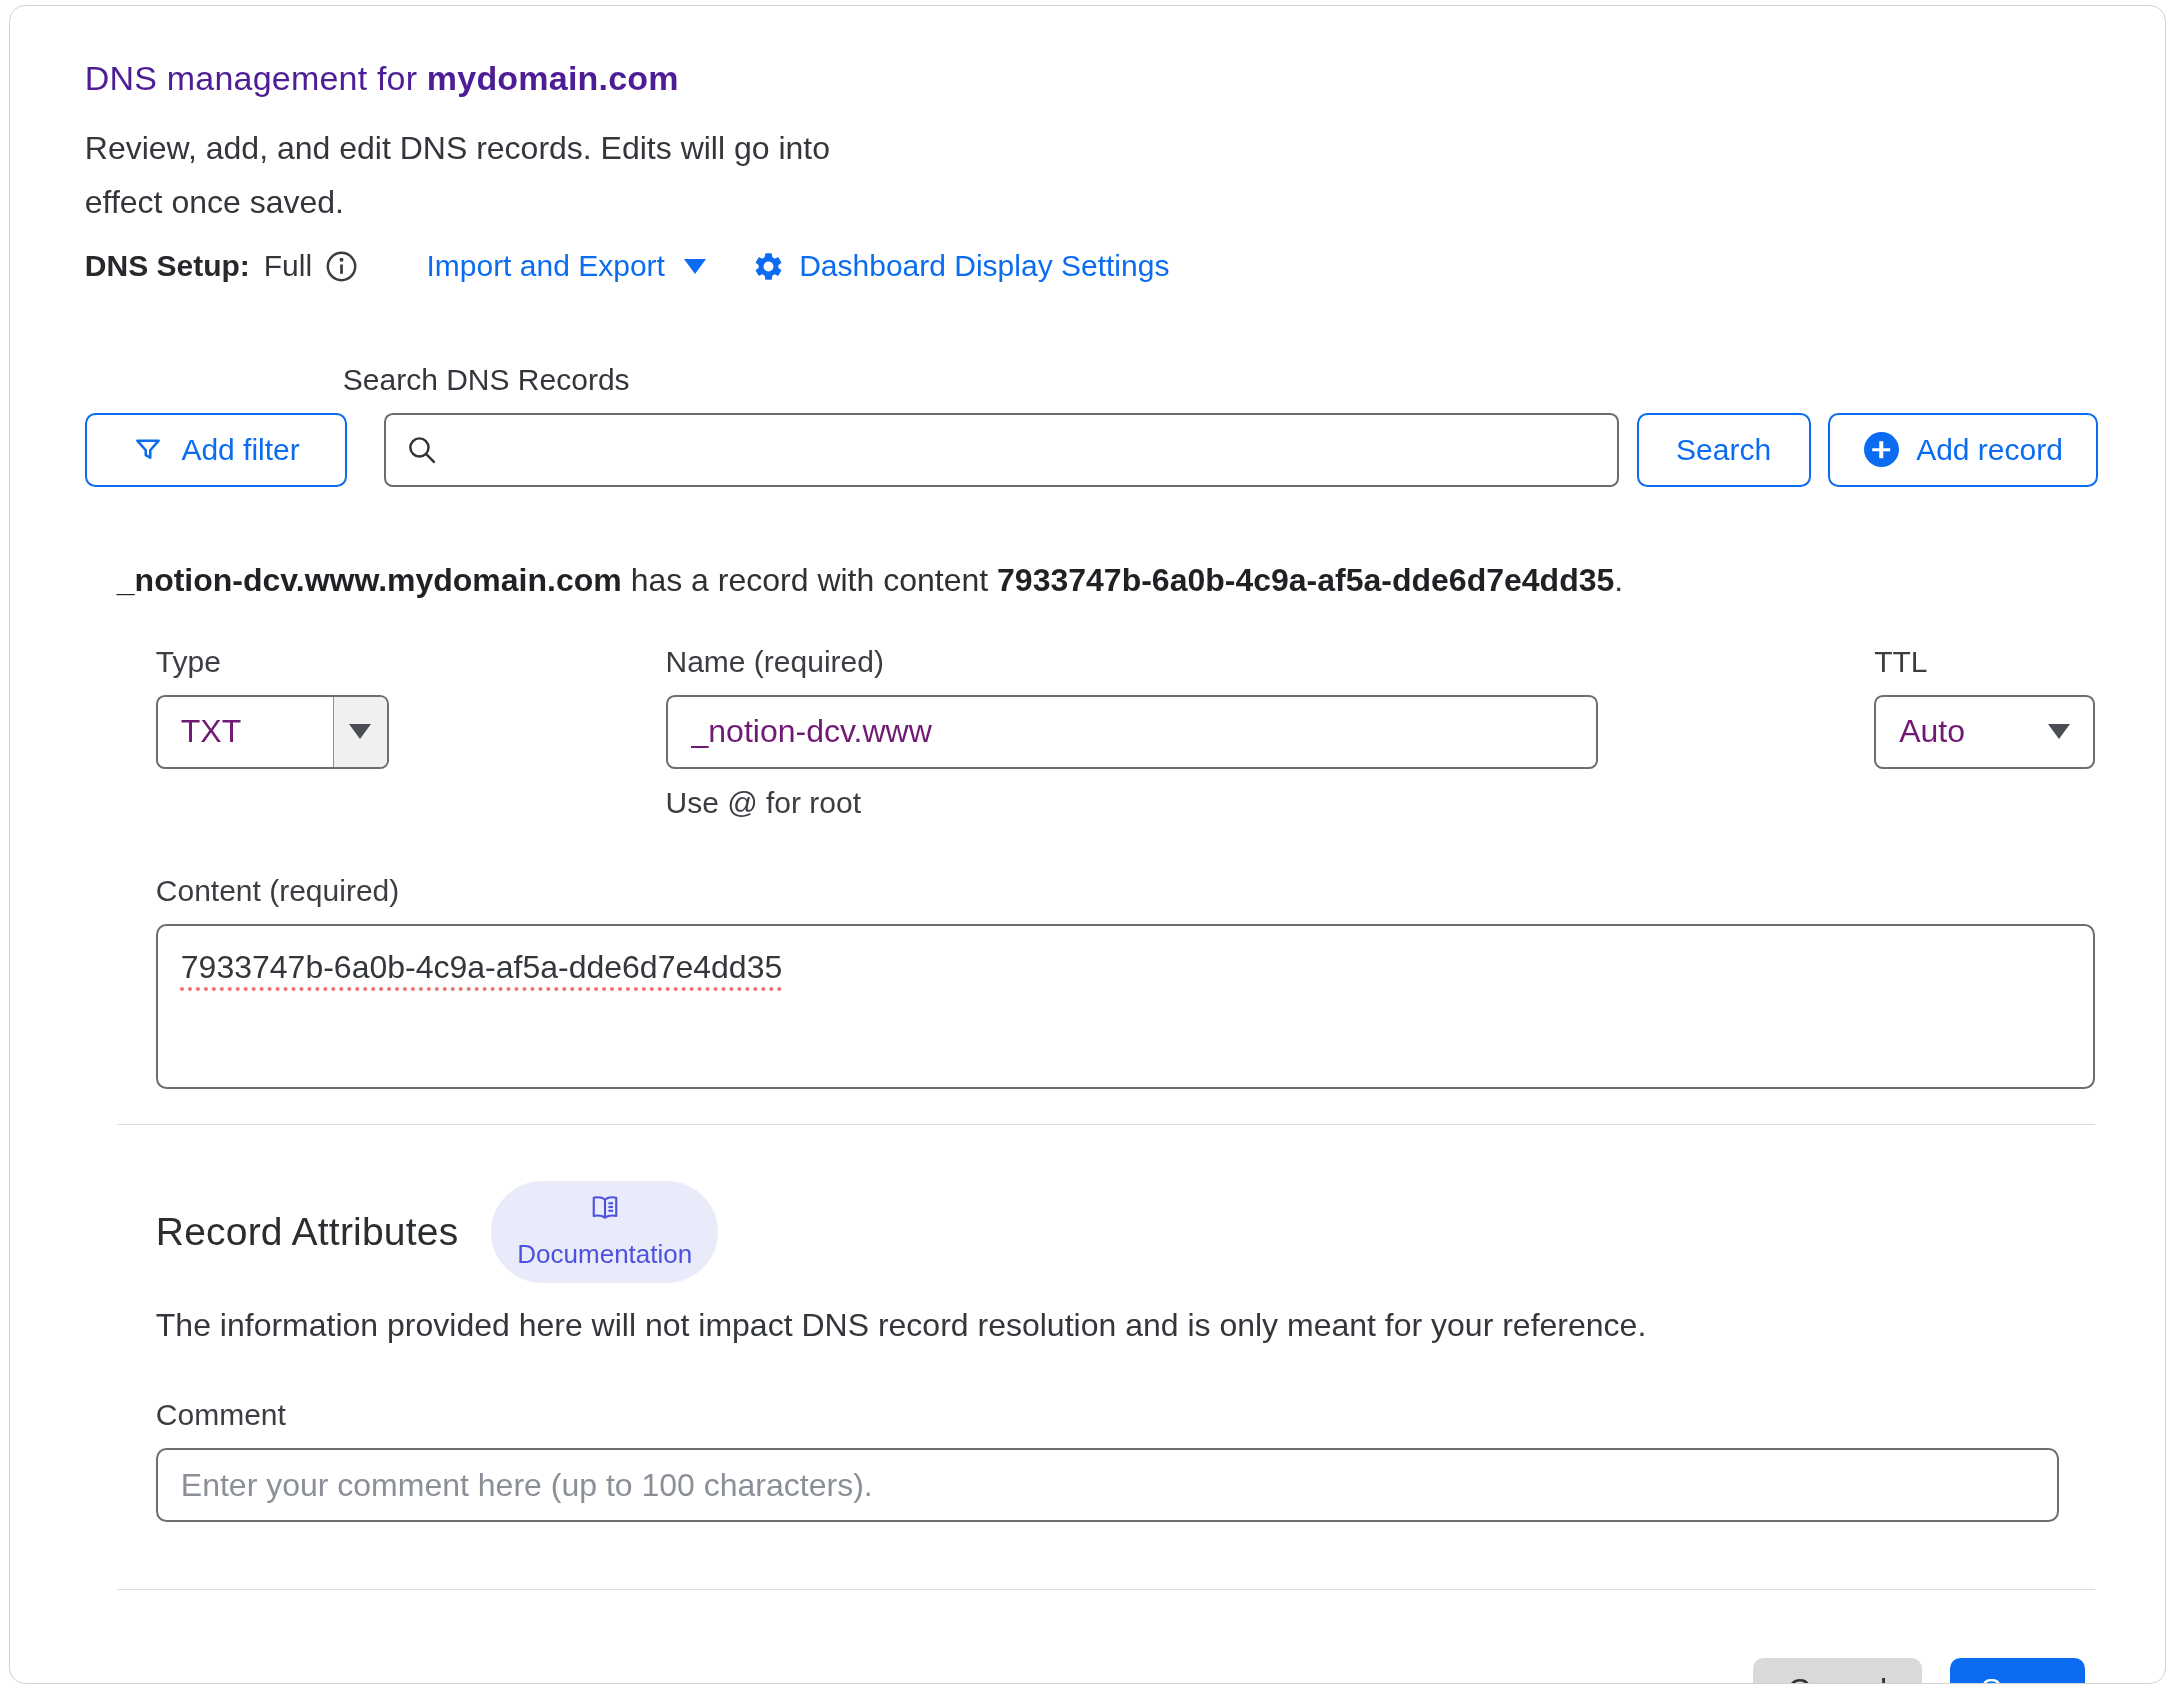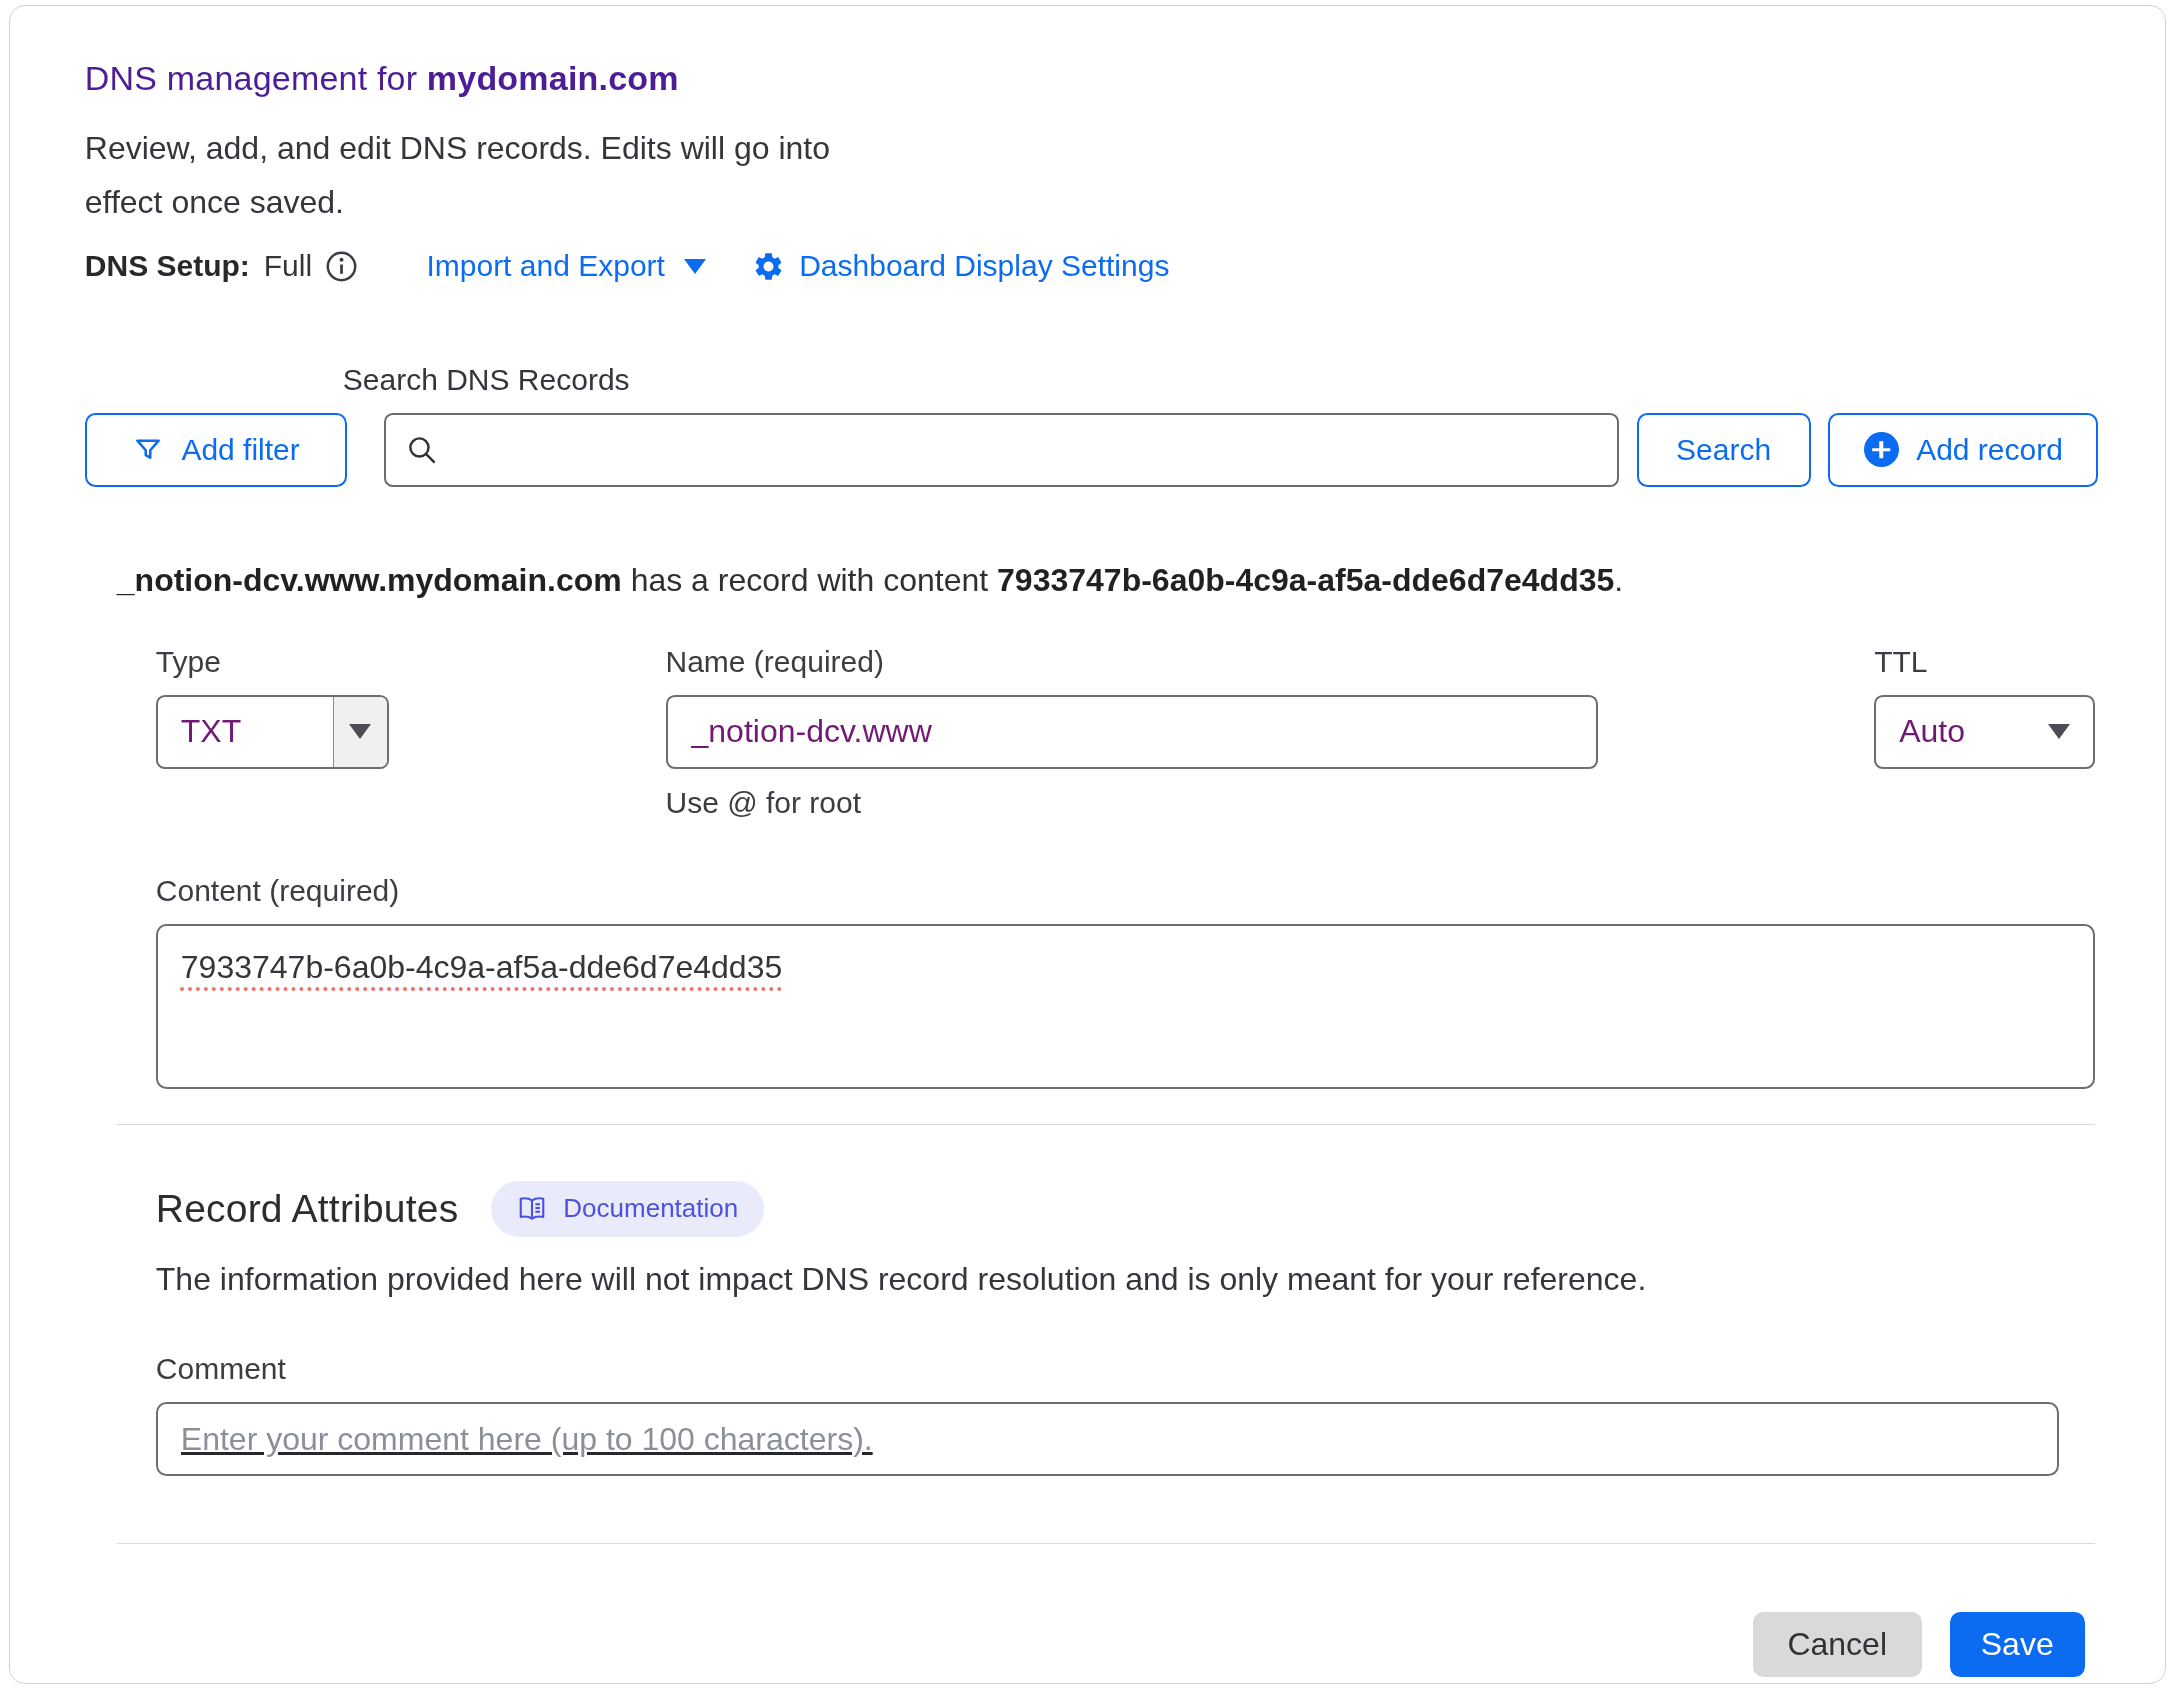--- a/index.html
+++ b/index.html
@@ -76,25 +76,25 @@
   }
   .spell-err { text-decoration: underline; text-decoration-style: dotted; text-decoration-color: #f0716b; text-decoration-thickness: 3.5px; text-underline-offset: 8.8px; }
 
   .divider { border: none; border-top: 1.8px solid #dcdcdc; margin-top: 35px; }
 
   
   .attr-head-row { display: flex; align-items: center; gap: 33px; margin-top: 56px; }
   .attr-heading { font-size: 39px; font-weight: 400; color: #2b2d31; letter-spacing: 0.2px; }
   .doc-badge {
     display: inline-flex; align-items: center; gap: 16px; background: #e9ebfa;
-    border-radius: 877px; padding: 12.3px 26px; font-size: 26px; color: #4d51e0; cursor: pointer;
+    border-radius: 877px; padding: 12.3px 26px; font-size: 26px; color: #4d51e0; cursor: pointer; flex-direction: column;
   }
   .attr-desc { margin-top: 24.6px; font-size: 32px; color: #33363b; }
   .comment-label { margin-top: 54px; font-size: 30px; color: #3a3d42; }
-  .comment-input { margin-top: 16px; width: 1903px; height: 74px; border: 2.2px solid #6e6e6e; border-radius: 10.5px; padding: 0 23px; font-size: 32px; font-family: inherit; color: #26282c; outline: none; text-decoration: underline; }
+  .comment-input { margin-top: 16px; width: 1903px; height: 74px; border: 2.2px solid #6e6e6e; border-radius: 10.5px; padding: 0 23px; font-size: 32px; font-family: inherit; color: #26282c; outline: none; }
   .comment-input::placeholder { color: #8a8f98; }
 
   .divider-2 { margin-top: 67px; }
 
   
   .footer { display: flex; justify-content: flex-end; align-items: center; gap: 28px; margin: 68px 10.5px 0 0; }
   .btn-solid { height: 65px; border: none; border-radius: 10.5px; font-size: 32px; font-family: inherit; cursor: pointer; display: flex; align-items: center; justify-content: center; }
   .btn-cancel { width: 169px; background: #d9d9d9; color: #2f3237; }
   .btn-save { width: 135px; background: var(--accent); color: #ffffff; }
 

